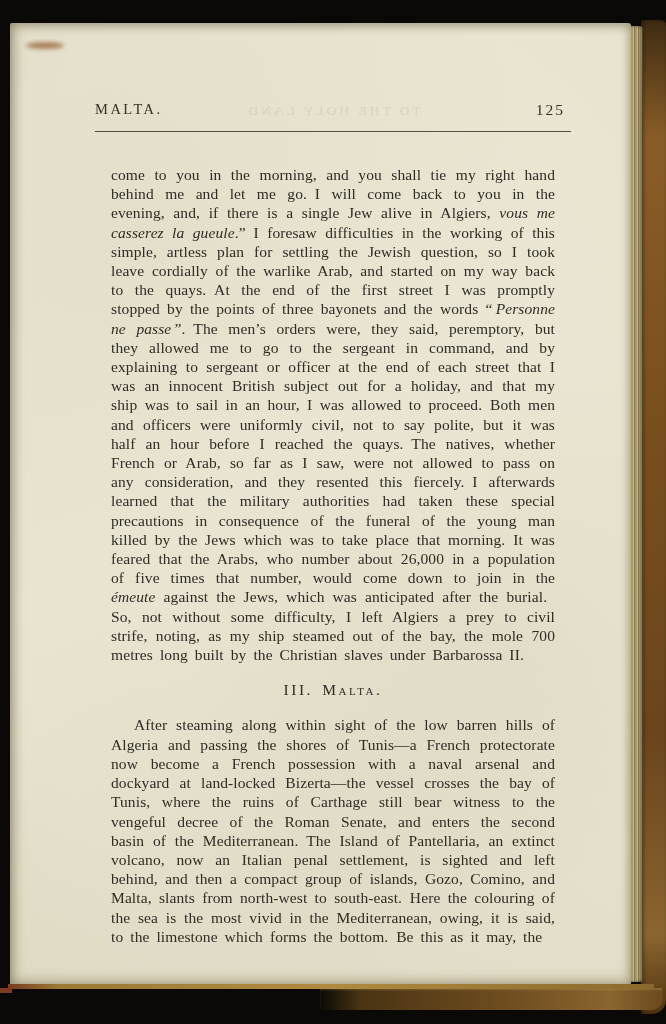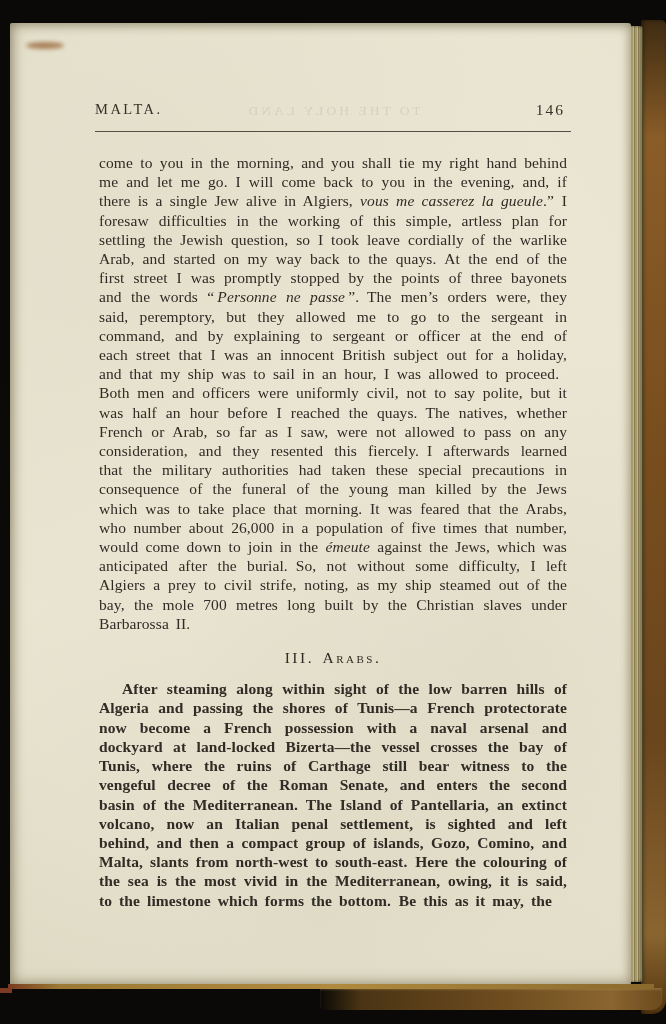--- a/index.html
+++ b/index.html
@@ -76,22 +76,22 @@
     position:absolute; left:85px; top:108px; width:476px; height:0;
     border-top:1.5px solid #45423a; opacity:.92;
   }
 
   
   .page-content {
     position:absolute; left:85px; top:126px; width:476px;
     color:#2f2b25; font-size:15.5px; line-height:19.2px;
     text-align:justify; word-spacing:3px; letter-spacing:.1px;
   }
-  .page-content p { margin:4px; }
-  .page-content p.indent { text-indent:23px;font-weight:bold; }
+  .page-content p { margin:16px; }
+  .page-content p.indent { text-indent:23px; }
   .section-heading {
     margin:15px 0 12px; text-align:center; font-weight:normal;
     font-size:15.5px; font-variant:small-caps; letter-spacing:2.5px; color:#2f2b25;
   }
   .it { font-style:italic; }
 </style>
 </head>
 <body>
 
 <div class="scan">
@@ -99,27 +99,27 @@
   <div class="cover-right"></div>
   <div class="cover-bottom"></div>
   <div class="page-edges"></div>
 
   <div class="page">
     <div class="corner-smudge"></div>
 
     <div class="page-head">
       <div class="ghost-title">TO THE HOLY LAND</div>
       <div class="running-title">MALTA.</div>
-      <div class="page-number">146</div>
+      <div class="page-number">125</div>
     </div>
 
     <div class="rule"></div>
 
     <div class="page-content">
         <p class="para"><span>come to you in the morning, and you shall tie my right hand behind me and let me go. I will come back to you in the evening, and, if there is a single Jew alive in Algiers, </span><span class="it">vous me casserez la gueule</span><span>.” I foresaw difficulties in the working of this simple, artless plan for settling the Jewish question, so I took leave cordially of the warlike Arab, and started on my way back to the quays. At the end of the first street I was promptly stopped by the points of three bayonets and the words “ </span><span class="it">Personne ne passe</span><span> ”. The men’s orders were, they said, peremptory, but they allowed me to go to the sergeant in command, and by explaining to sergeant or officer at the end of each street that I was an innocent British subject out for a holiday, and that my ship was to sail in an hour, I was allowed to proceed. Both men and officers were uniformly civil, not to say polite, but it was half an hour before I reached the quays. The natives, whether French or Arab, so far as I saw, were not allowed to pass on any consideration, and they resented this fiercely. I afterwards learned that the military authorities had taken these special precautions in consequence of the funeral of the young man killed by the Jews which was to take place that morning. It was feared that the Arabs, who number about 26,000 in a population of five times that number, would come down to join in the </span><span class="it">émeute</span><span> against the Jews, which was anticipated after the burial. So, not without some difficulty, I left Algiers a prey to civil strife, noting, as my ship steamed out of the bay, the mole 700 metres long built by the Christian slaves under Barbarossa II.</span></p>
-        <h3 class="section-heading">III. Arabs.</h3>
+        <h3 class="section-heading">III. Malta.</h3>
         <p class="para indent"><span>After steaming along within sight of the low barren hills of Algeria and passing the shores of Tunis—a French protectorate now become a French possession with a naval arsenal and dockyard at land-locked Bizerta—the vessel crosses the bay of Tunis, where the ruins of Carthage still bear witness to the vengeful decree of the Roman Senate, and enters the second basin of the Mediterranean. The Island of Pantellaria, an extinct volcano, now an Italian penal settlement, is sighted and left behind, and then a compact group of islands, Gozo, Comino, and Malta, slants from north-west to south-east. Here the colouring of the sea is the most vivid in the Mediterranean, owing, it is said, to the limestone which forms the bottom. Be this as it may, the</span></p>
       </div>
   </div>
 
   <div class="page-bottom-edge"></div>
   <div class="spine-line"></div>
 </div>
 
 </body></html>

